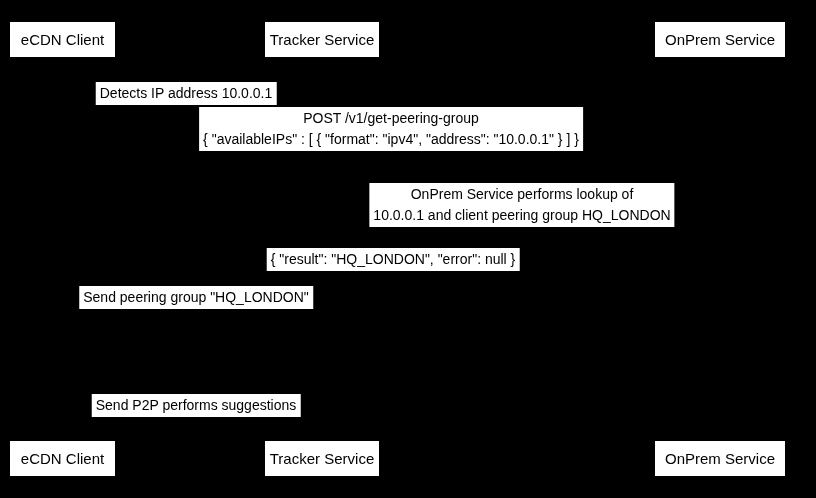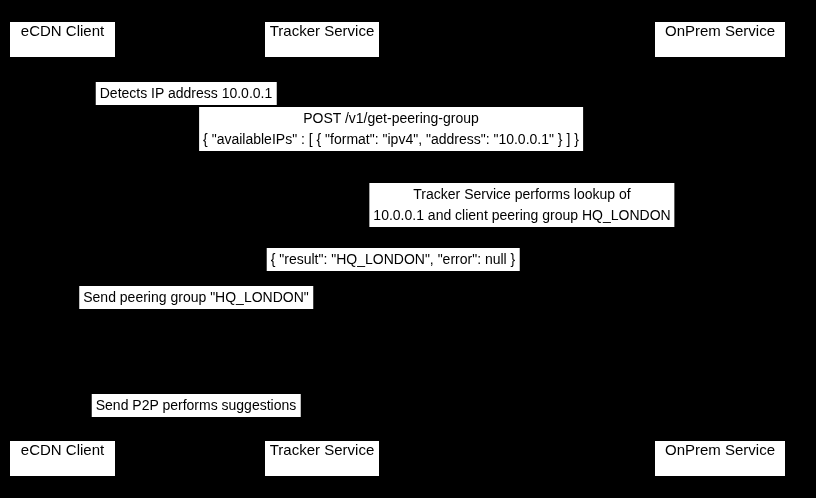--- a/index.html
+++ b/index.html
@@ -15,20 +15,21 @@
     font-family: "Liberation Sans", sans-serif;
     color: #000000;
     overflow: hidden;
   }
   
   .pbox {
     position: absolute;
     height: 35px;
     background: #ffffff;
     display: flex;
+    align-items: center;
     justify-content: center;
     font-size: 15px;
     white-space: nowrap;
   }
   .p-ecdn    { left: 10px;  width: 105px; }
   .p-tracker { left: 265px; width: 114px; }
   .p-onprem  { left: 655px; width: 130px; }
   .row-top   { top: 22px; }
   .row-bot   { top: 441px; }
 
@@ -70,21 +71,21 @@
   <div class="msg m1">
     <div class="line">Detects IP address 10.0.0.1</div>
   </div>
 
   <div class="msg m2">
     <div class="line">POST /v1/get-peering-group</div>
     <div class="line">{ "availableIPs" : [ { "format": "ipv4", "address": "10.0.0.1" } ] }</div>
   </div>
 
   <div class="msg m3">
-    <div class="line">Tracker Service performs lookup of</div>
+    <div class="line">OnPrem Service performs lookup of</div>
     <div class="line">10.0.0.1 and client peering group HQ_LONDON</div>
   </div>
 
   <div class="msg m4">
     <div class="line">{ "result": "HQ_LONDON", "error": null }</div>
   </div>
 
   <div class="msg m5">
     <div class="line">Send peering group "HQ_LONDON"</div>
   </div>

